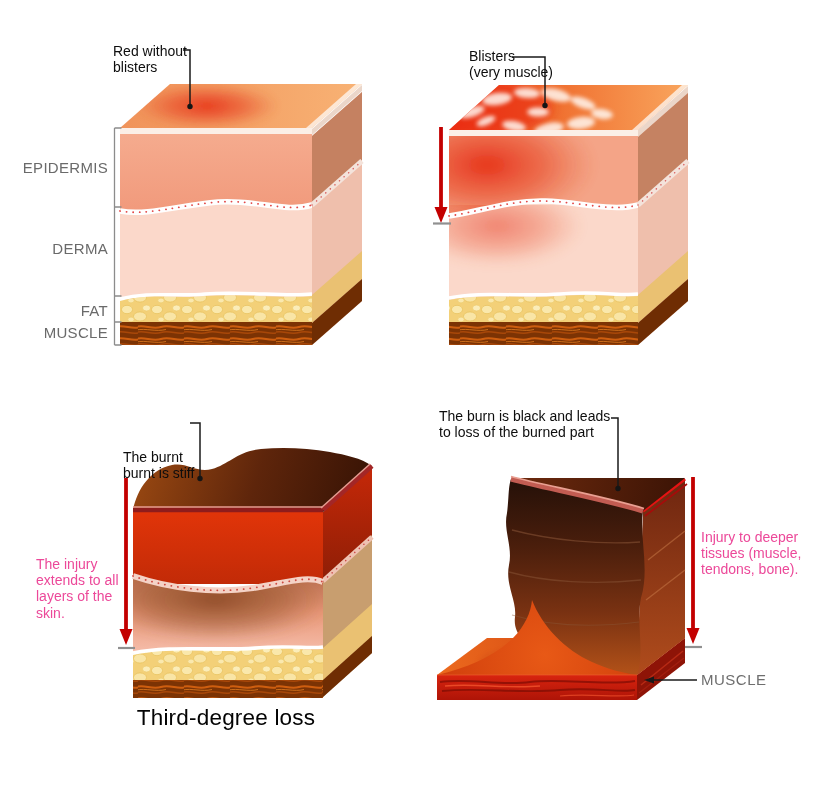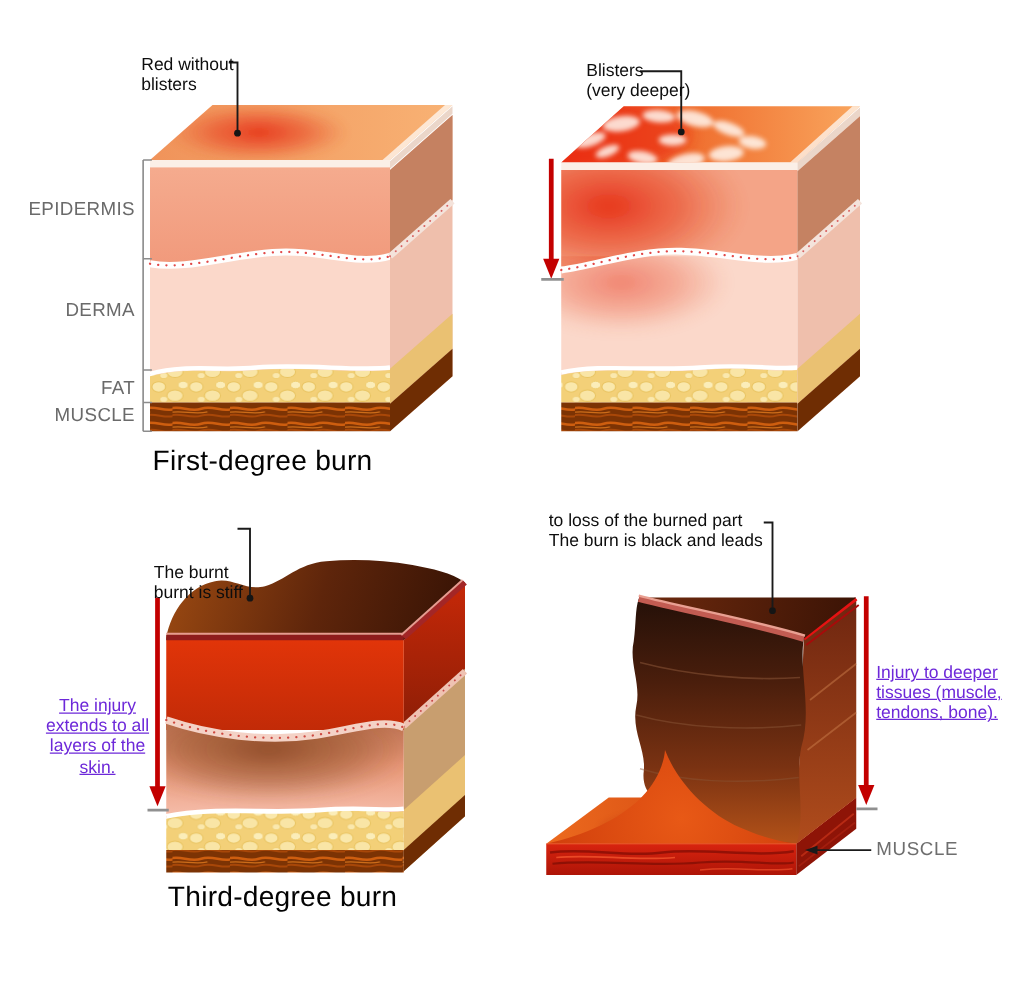--- a/index.html
+++ b/index.html
@@ -5,21 +5,21 @@
   html,body{margin:0;padding:0;background:#ffffff;}
   #stage{
     position:relative;width:825px;height:789px;background:#ffffff;overflow:hidden;
     font-family:"Liberation Sans", sans-serif;
   }
   #art{position:absolute;left:0;top:0;}
   .t{position:absolute;white-space:normal;}
   .callout{font-size:14px;line-height:1.15;color:#0d0d0d;}
   .title{font-size:22.5px;color:#030303;text-align:center;letter-spacing:0.2px;}
   .layerlbl{font-size:15px;color:#6a6a6a;letter-spacing:0.3px;text-align:right;width:88px;left:20px;}
-  .notelbl{font-size:14px;line-height:1.16;color:#6d28d9;text-decoration:underline;}
+  .notelbl{font-size:14px;line-height:1.16;color:#ec4899;}
   .musclelbl{font-size:15px;color:#6e6e6e;letter-spacing:0.5px;}
 </style>
 </head>
 <body>
 
 <div id="stage">
 
 <svg id="art" width="825" height="789" viewBox="0 0 825 789">
   <defs>
     <linearGradient id="topGrad1" x1="120" y1="106" x2="362" y2="106" gradientUnits="userSpaceOnUse">
@@ -288,34 +288,33 @@
 </svg>
 
   <div class="t callout" style="left:113px;top:43px;">
     <div>Red without</div>
     <div>blisters</div>
   </div>
   <div class="t layerlbl" style="top:159px;">EPIDERMIS</div>
   <div class="t layerlbl" style="top:240px;">DERMA</div>
   <div class="t layerlbl" style="top:302px;">FAT</div>
   <div class="t layerlbl" style="top:324px;">MUSCLE</div>
-  <div class="t title" style="left:85px;top:356px;width:250px;">First-degree burn</div>
 
   <div class="t callout" style="left:469px;top:48px;">
     <div>Blisters</div>
-    <div>(very deeper)</div>
+    <div>(very muscle)</div>
   </div>
 
   <div class="t callout" style="left:123px;top:413px;margin-top:36px;">
     <div>The burnt</div>
     <div>burnt is stiff</div>
   </div>
-  <div class="t notelbl" style="left:36px;top:556px;width:84px;text-align:center;">The injury extends to all layers of the skin.</div>
-  <div class="t title" style="left:101px;top:705px;width:250px;">Third-degree burn</div>
+  <div class="t notelbl" style="left:36px;top:556px;width:84px;text-align:left;">The injury extends to all layers of the skin.</div>
+  <div class="t title" style="left:101px;top:705px;width:250px;">Third-degree loss</div>
 
   <div class="t callout" style="left:439px;top:408px;">
+    <div>The burn is black and leads</div>
     <div>to loss of the burned part</div>
-    <div>The burn is black and leads</div>
   </div>
   <div class="t notelbl" style="left:701px;top:529px;width:104px;">Injury to deeper tissues (muscle, tendons, bone).</div>
   <div class="t musclelbl" style="left:701px;top:671px;">MUSCLE</div>
 
 </div>
 
 </body></html>

